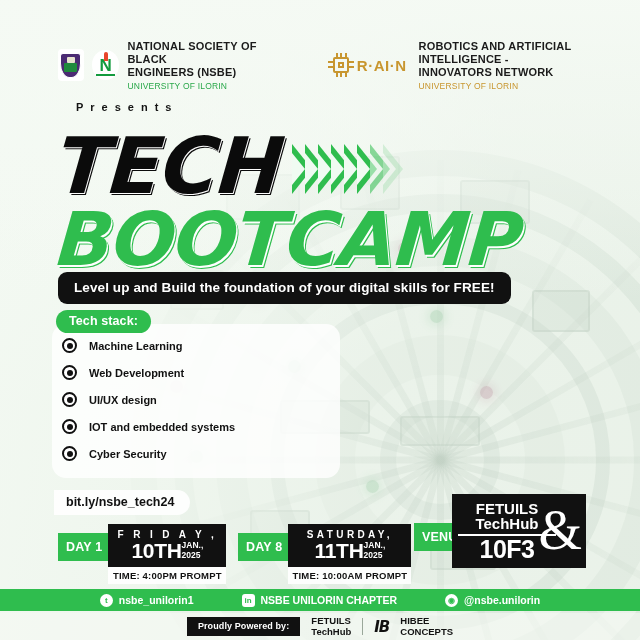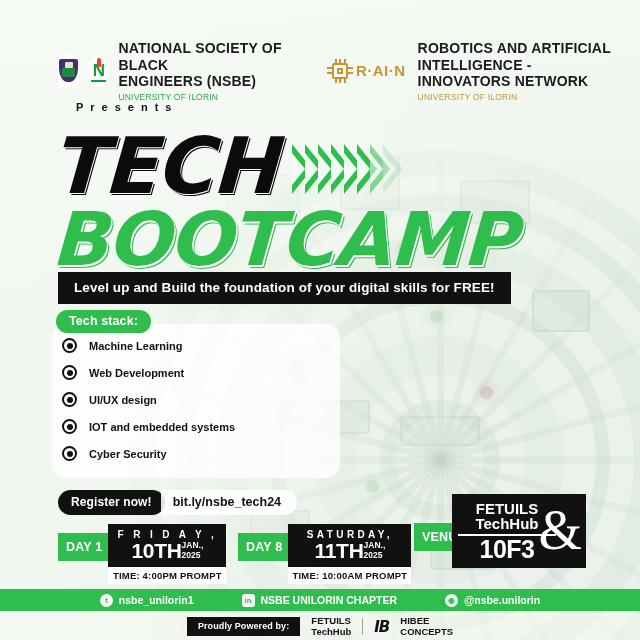--- a/index.html
+++ b/index.html
@@ -90,21 +90,21 @@
     font-weight:bold; color:#139b3e; font-size:17px; line-height:1;
   }
   .nsbe-badge .torch{
     position:absolute; top:2px; left:50%; margin-left:-2px;
     width:4px;height:9px;background:#e8452b;border-radius:2px 2px 0 0;
   }
   .nsbe-badge .stripe{
     position:absolute; bottom:4px; left:4px; right:4px; height:2px; background:#139b3e;
   }
   .htext{ line-height:1.18; }
-  .htext .t1{ font-size:14px; font-weight:bold; color:#1b1b1b; letter-spacing:.2px;}
+  .htext .t1{ font-size:11px; font-weight:bold; color:#1b1b1b; letter-spacing:.2px;}
   .htext .t2{ font-size:8.5px; font-weight:normal; color:#2aa84a; letter-spacing:.2px; margin-top:2px;}
   .htext .t2.gold{ color:#c8962f; }
 
   .rain-logo{display:flex;align-items:center;gap:3px;}
   .chip{
     width:26px;height:24px;position:relative;
   }
   .chip-body{
     position:absolute; left:5px; top:4px; width:16px;height:16px;
     border:2.5px solid #c8962f; border-radius:2px;
@@ -157,21 +157,21 @@
     font-family:"DejaVu Sans", sans-serif;
     font-size:74px; font-weight:bold; font-style:italic;
     letter-spacing:-1px; color:#2fbd4e; line-height:1;
     transform:skewX(-5deg);
     text-shadow: 1.5px 1.5px 0 #ffffff, 2.5px 2.5px 0 #2fbd4e;
   }
 
   
   .tagline{
     position:absolute; left:58px; top:272px;
-    background:#111; color:#fff; border-radius:0;
+    background:#111; color:#fff; border-radius:9px;
     padding:8px 16px 9px 16px;
     font-size:13.5px; font-weight:bold; letter-spacing:.1px;
     white-space:nowrap;
   }
 
   
   .stack-card{
     position:absolute; left:52px; top:324px;
     width:288px; height:154px;
     background:rgba(255,255,255,.80);
@@ -441,21 +441,20 @@
       </div>
       <div class="stack-item">
         <span class="radio">
           <i></i>
         </span>
         <span class="lbl">Cyber Security</span>
       </div>
     </div>
 
   <div class="register-row">
-    <div class="reg-pill">Register now!</div>
     <div class="reg-link">bit.ly/nsbe_tech24</div>
   </div>
 
   <div class="day day1">
     <div class="day-tag">DAY 1</div>
     <div class="day-block">
       <div class="day-dark">
         <div class="day-weekday">F R I D A Y ,</div>
         <div class="day-line2">
           <div class="day-num">10TH</div>

